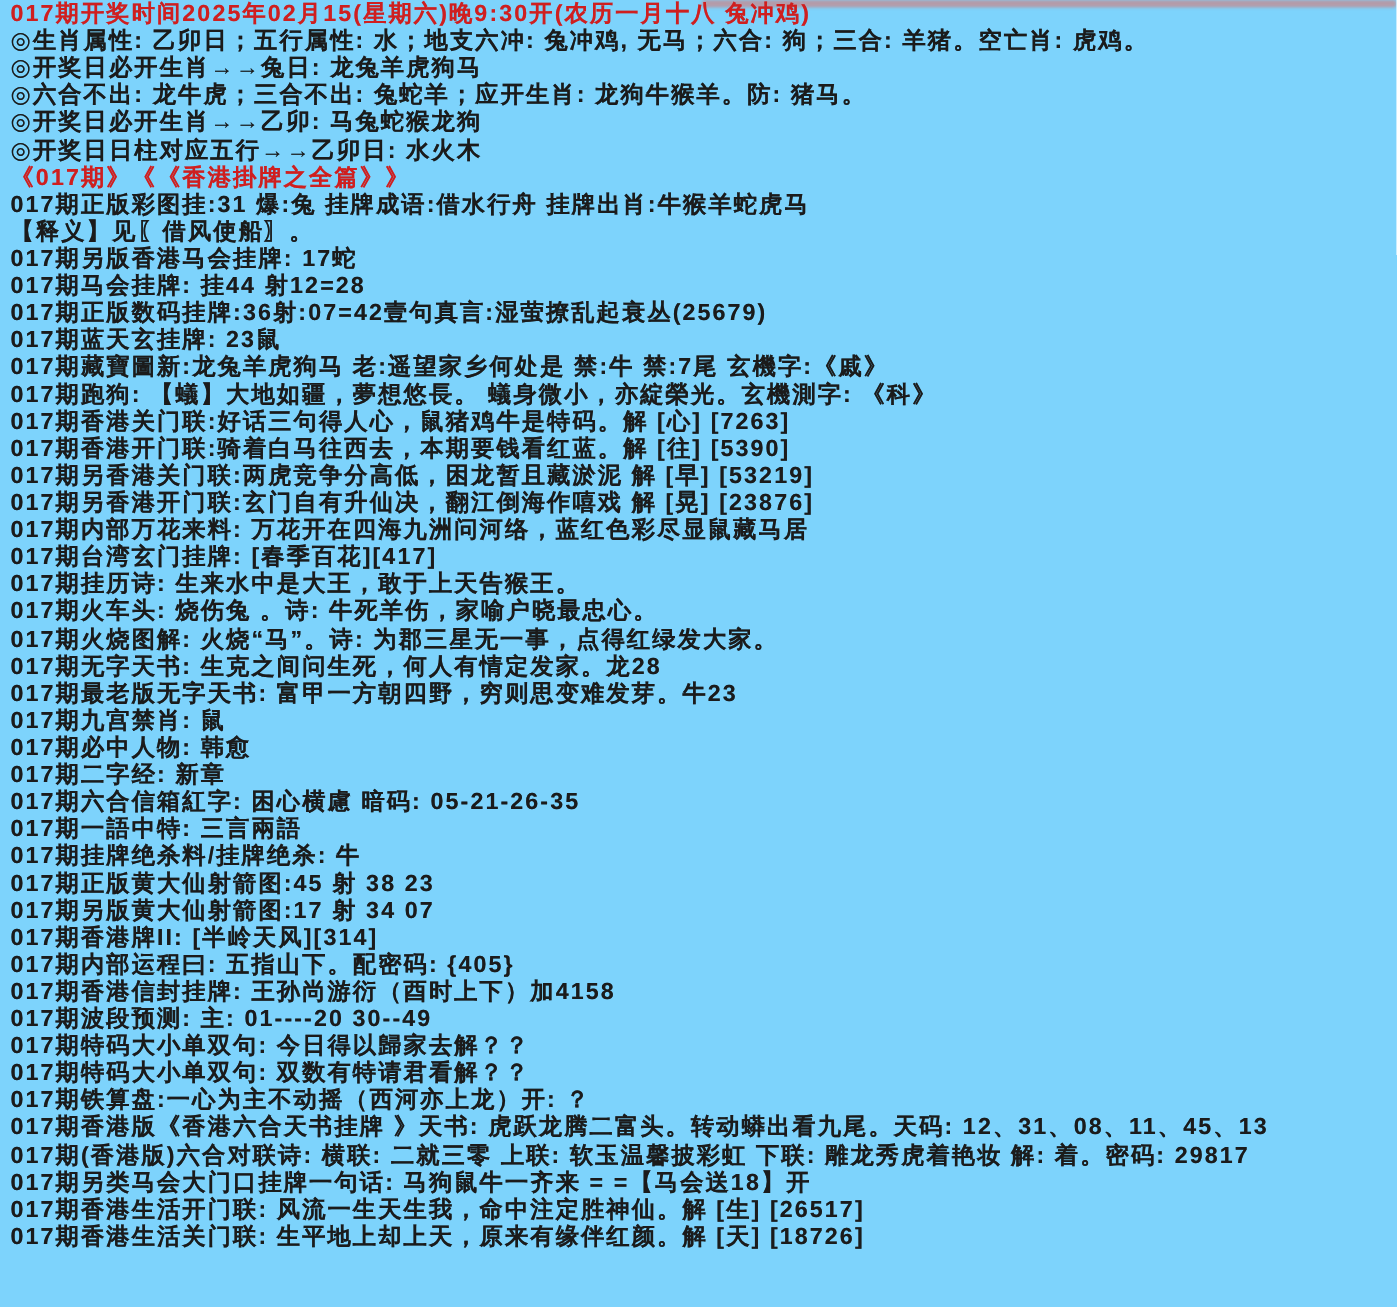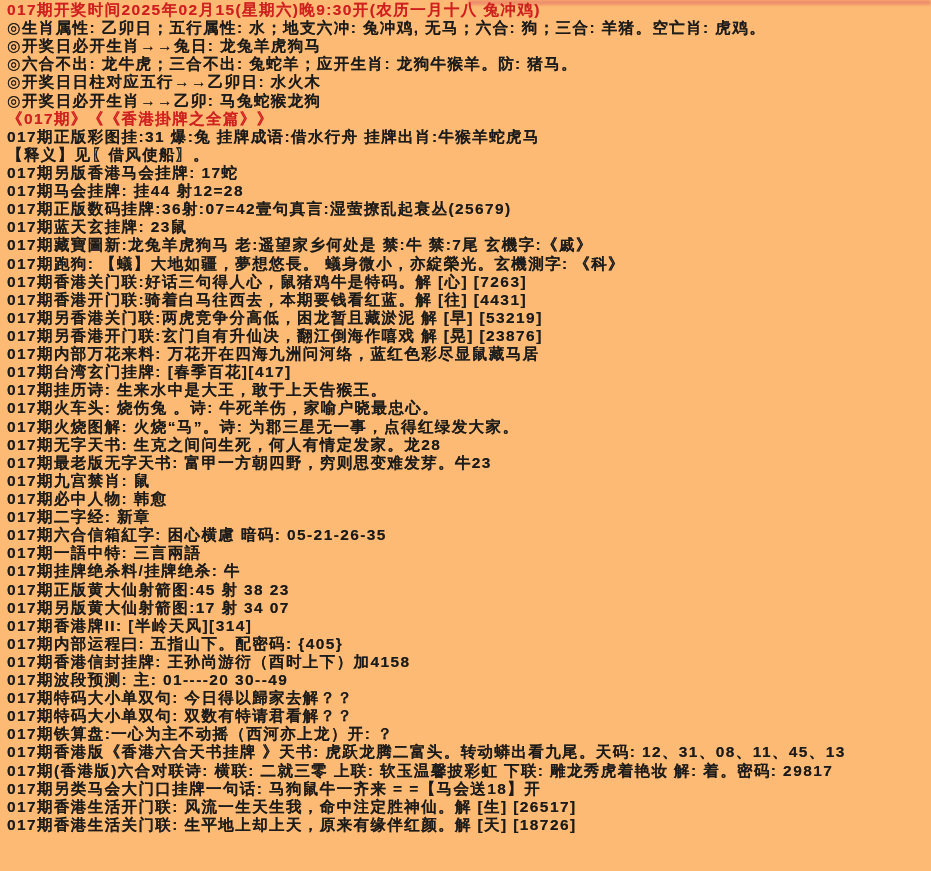--- a/index.html
+++ b/index.html
@@ -5,21 +5,21 @@
   html, body {
     margin: 0;
     padding: 0;
     background: #ffffff;
   }
   .page {
     position: relative;
     width: 931px;
     height: 871px;
     overflow: hidden;
-    background: #fdba74;
+    background: #7dd3fc;
     font-family: "Liberation Sans", "DejaVu Sans", sans-serif;
     font-weight: bold;
   }
   .top-strip {
     position: absolute;
     top: 0;
     left: 468px;
     width: 463px;
     height: 5px;
     background: rgba(225, 110, 100, 0.55);
@@ -49,33 +49,33 @@
 </head>
 <body>
 
 <div class="page">
   <div class="top-strip"></div>
   <div class="lines" id="lines-container">
       <div class="line red">017期开奖时间2025年02月15(星期六)晚9:30开(农历一月十八 兔冲鸡)</div>
       <div class="line">◎生肖属性: 乙卯日；五行属性: 水；地支六冲: 兔冲鸡, 无马；六合: 狗；三合: 羊猪。空亡肖: 虎鸡。</div>
       <div class="line">◎开奖日必开生肖→→兔日: 龙兔羊虎狗马</div>
       <div class="line">◎六合不出: 龙牛虎；三合不出: 兔蛇羊；应开生肖: 龙狗牛猴羊。防: 猪马。</div>
+      <div class="line">◎开奖日必开生肖→→乙卯: 马兔蛇猴龙狗</div>
       <div class="line">◎开奖日日柱对应五行→→乙卯日: 水火木</div>
-      <div class="line">◎开奖日必开生肖→→乙卯: 马兔蛇猴龙狗</div>
       <div class="line red">《017期》《《香港掛牌之全篇》》</div>
       <div class="line">017期正版彩图挂:31 爆:兔 挂牌成语:借水行舟 挂牌出肖:牛猴羊蛇虎马</div>
       <div class="line">【释义】见〖借风使船〗。</div>
       <div class="line">017期另版香港马会挂牌: 17蛇</div>
       <div class="line">017期马会挂牌: 挂44 射12=28</div>
       <div class="line">017期正版数码挂牌:36射:07=42壹句真言:湿萤撩乱起衰丛(25679)</div>
       <div class="line">017期蓝天玄挂牌: 23鼠</div>
       <div class="line">017期藏寶圖新:龙兔羊虎狗马 老:遥望家乡何处是 禁:牛 禁:7尾 玄機字:《戚》</div>
       <div class="line">017期跑狗: 【蟻】大地如疆，夢想悠長。 蟻身微小，亦綻榮光。玄機測字: 《科》</div>
       <div class="line">017期香港关门联:好话三句得人心，鼠猪鸡牛是特码。解 [心] [7263]</div>
-      <div class="line">017期香港开门联:骑着白马往西去，本期要钱看红蓝。解 [往] [4431]</div>
+      <div class="line">017期香港开门联:骑着白马往西去，本期要钱看红蓝。解 [往] [5390]</div>
       <div class="line">017期另香港关门联:两虎竞争分高低，困龙暂且藏淤泥 解 [早] [53219]</div>
       <div class="line">017期另香港开门联:玄门自有升仙决，翻江倒海作嘻戏 解 [晃] [23876]</div>
       <div class="line">017期内部万花来料: 万花开在四海九洲问河络，蓝红色彩尽显鼠藏马居</div>
       <div class="line">017期台湾玄门挂牌: [春季百花][417]</div>
       <div class="line">017期挂历诗: 生来水中是大王，敢于上天告猴王。</div>
       <div class="line">017期火车头: 烧伤兔 。诗: 牛死羊伤，家喻户晓最忠心。</div>
       <div class="line">017期火烧图解: 火烧“马”。诗: 为郡三星无一事，点得红绿发大家。</div>
       <div class="line">017期无字天书: 生克之间问生死，何人有情定发家。龙28</div>
       <div class="line">017期最老版无字天书: 富甲一方朝四野，穷则思变难发芽。牛23</div>
       <div class="line">017期九宫禁肖: 鼠</div>

